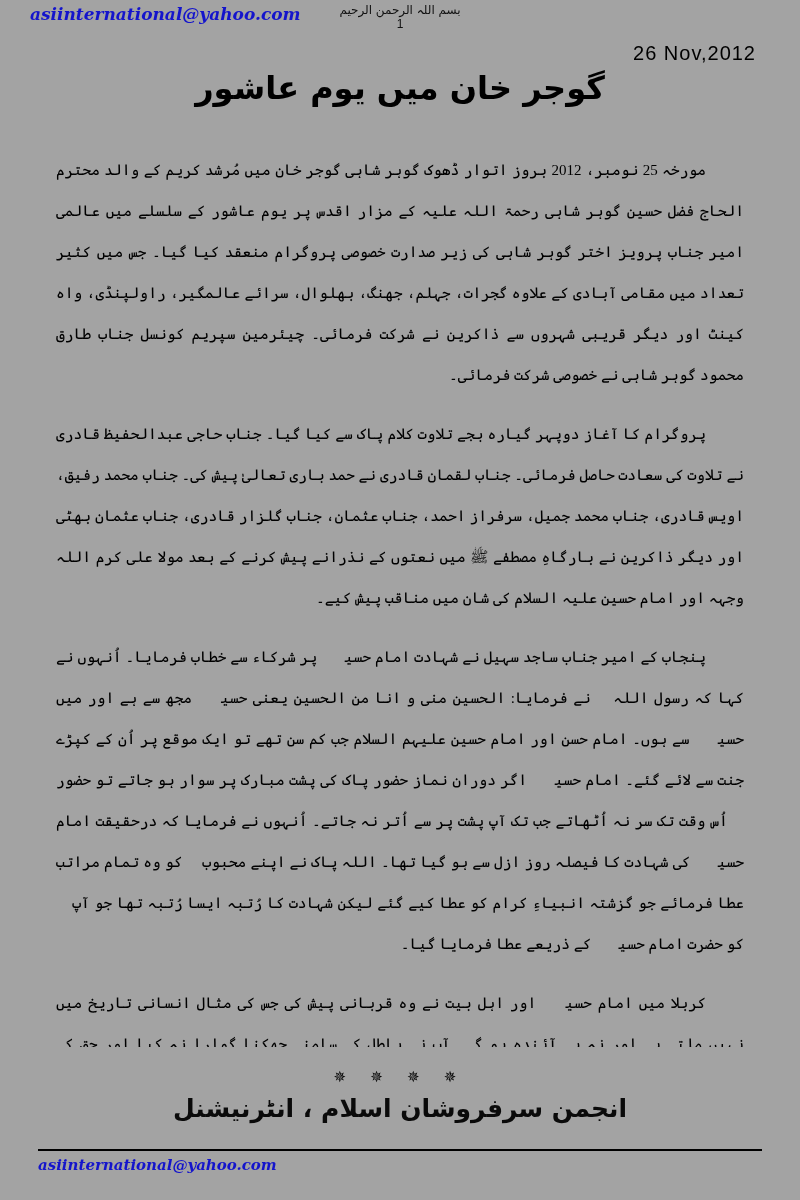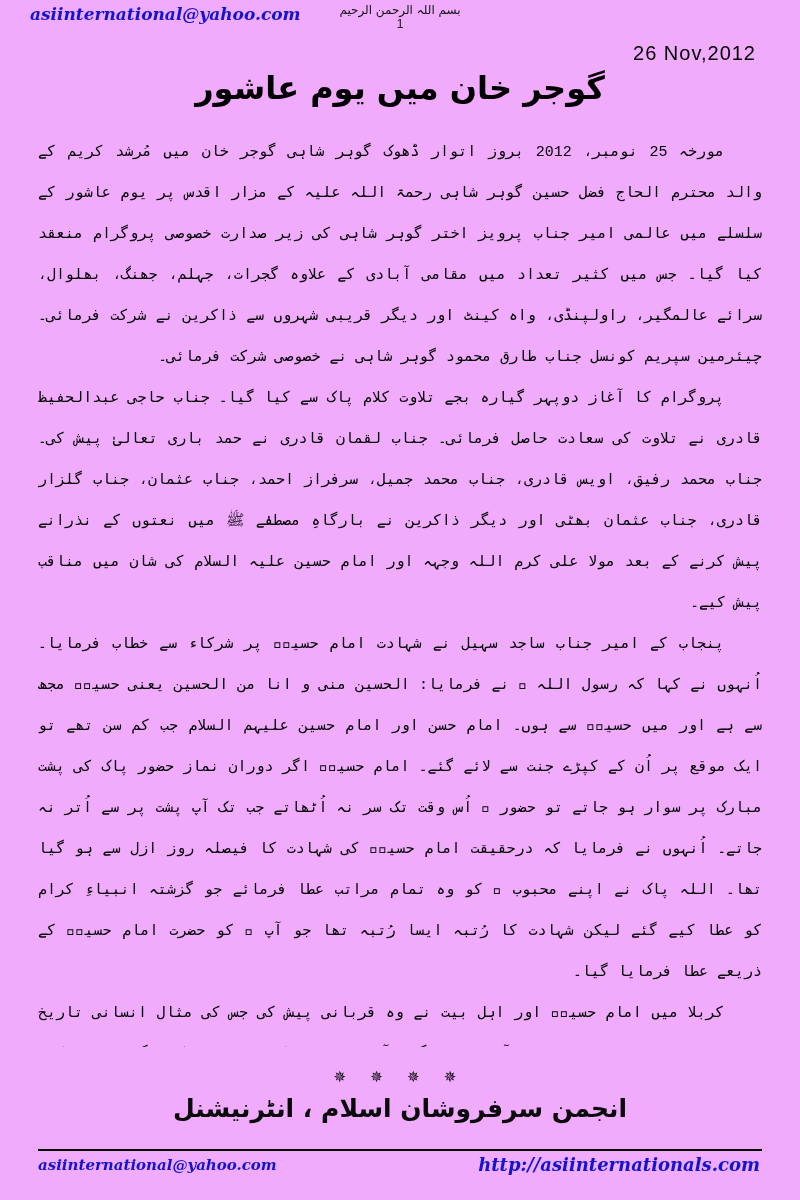--- a/index.html
+++ b/index.html
@@ -1,35 +1,35 @@
 <!DOCTYPE html>
 <html lang="ur"><head>
 <meta charset="utf-8">
 <style>
   html,body{margin:0;padding:0;background:#ffffff;}
   body{width:800px;height:1200px;font-family:"Liberation Sans",sans-serif;color:#000;}
-  .doc{position:relative;width:800px;height:1200px;overflow:hidden;background:#f0abfc;}
+  .doc{position:relative;width:800px;height:1200px;overflow:hidden;background:#a3a3a3;}
 
   
   .hdr-email{position:absolute;top:4px;left:30px;font-family:"DejaVu Serif",serif;
              font-style:italic;font-weight:bold;font-size:17px;color:#1414cc;
              text-decoration:none;}
   .bismillah{position:absolute;top:3px;left:0;width:800px;text-align:center;
              font-family:"DejaVu Sans",sans-serif;direction:rtl;font-size:12px;color:#111;}
   .page-num{position:absolute;top:17px;left:0;width:800px;text-align:center;
             font-size:12px;color:#111;}
   .doc-date{position:absolute;top:42px;right:44px;font-size:20px;color:#000;
             letter-spacing:1px;}
   .doc-title{position:absolute;top:48px;left:0;width:800px;text-align:center;
              font-family:"DejaVu Sans",sans-serif;direction:rtl;
              font-size:32px;font-weight:bold;color:#000;}
 
   
   .body-text{position:absolute;top:132px;right:38px;left:38px;height:915px;overflow:hidden;}
-  .urdu-para{margin:0;font-family:Liberation Mono, monospace;direction:rtl;
+  .urdu-para{margin:18px;font-family:Liberation Serif, serif;direction:rtl;
              font-size:15px;line-height:41px;text-align:justify;text-align-last:right;
              text-indent:38px;color:#000;}
 
   
   .stars{position:absolute;top:1068px;left:0;width:800px;text-align:center;
          font-size:15px;letter-spacing:10px;color:#000;}
   .org-name{position:absolute;top:1094px;left:0;width:800px;text-align:center;
             font-family:"DejaVu Sans",sans-serif;direction:rtl;
             font-size:25px;font-weight:bold;color:#0a0a0a;}
   .ftr-rule{position:absolute;top:1149px;left:38px;width:724px;height:0;
@@ -65,15 +65,14 @@
   </div>
 
   <div class="stars">✵ ✵ ✵ ✵</div>
 
   <div class="org-name">انجمن سرفروشان اسلام ، انٹرنیشنل</div>
 
   <hr class="ftr-rule">
 
   <a class="ftr-email" href="#">asiinternational@yahoo.com</a>
 
-  <a class="ftr-site" href="#">http://asiinternationals.com</a>
 
 </div>
 
 </body></html>

